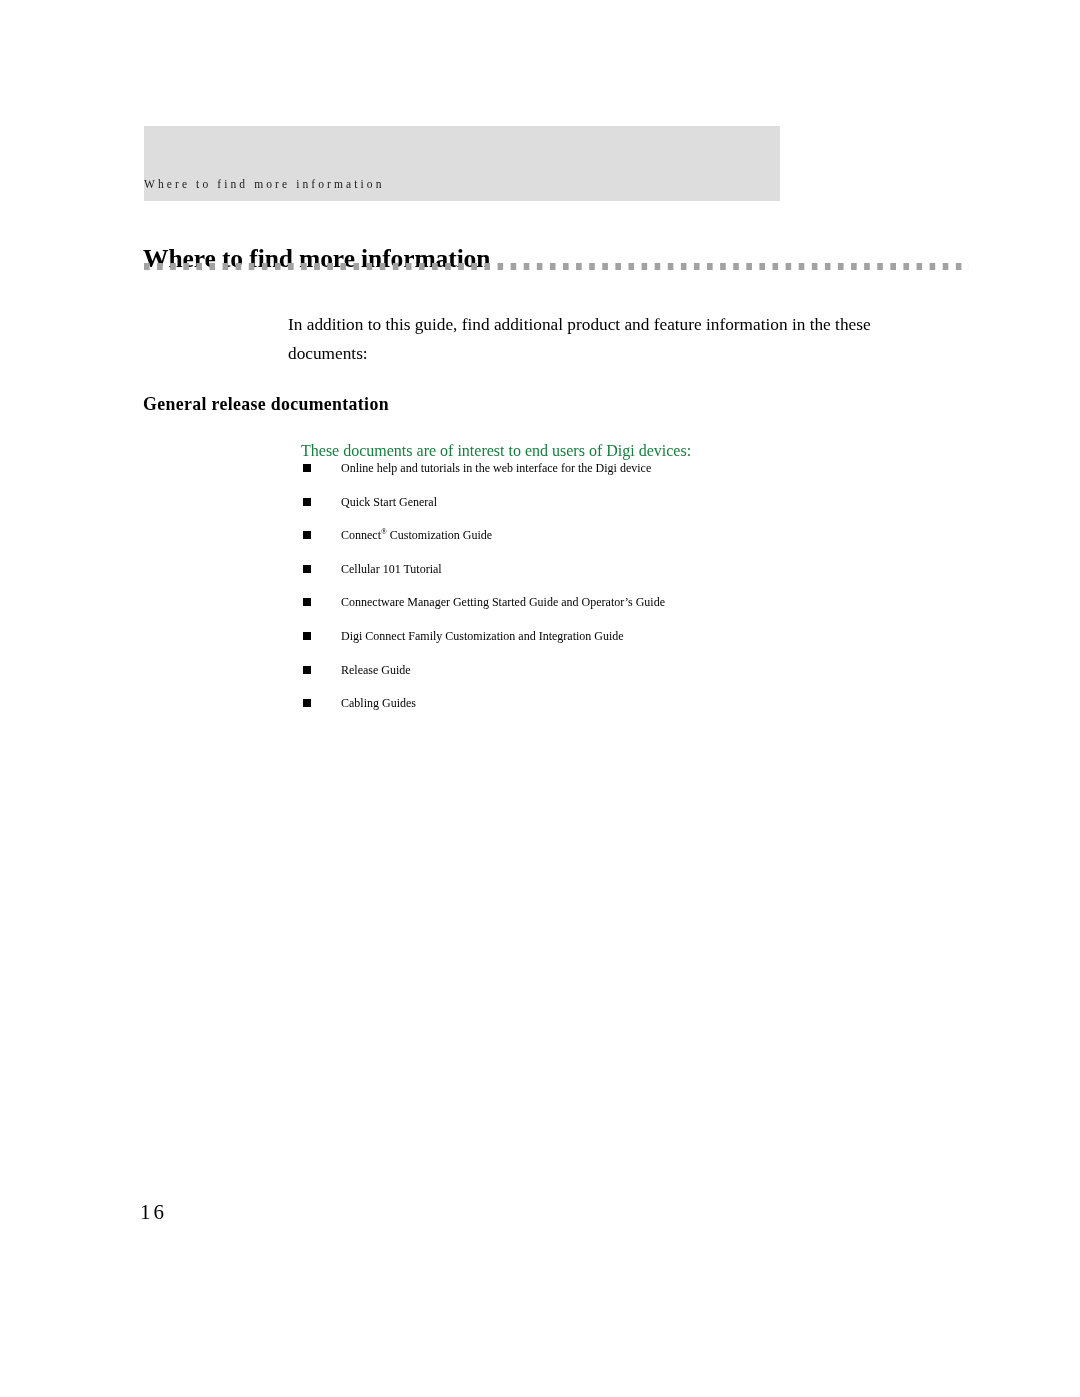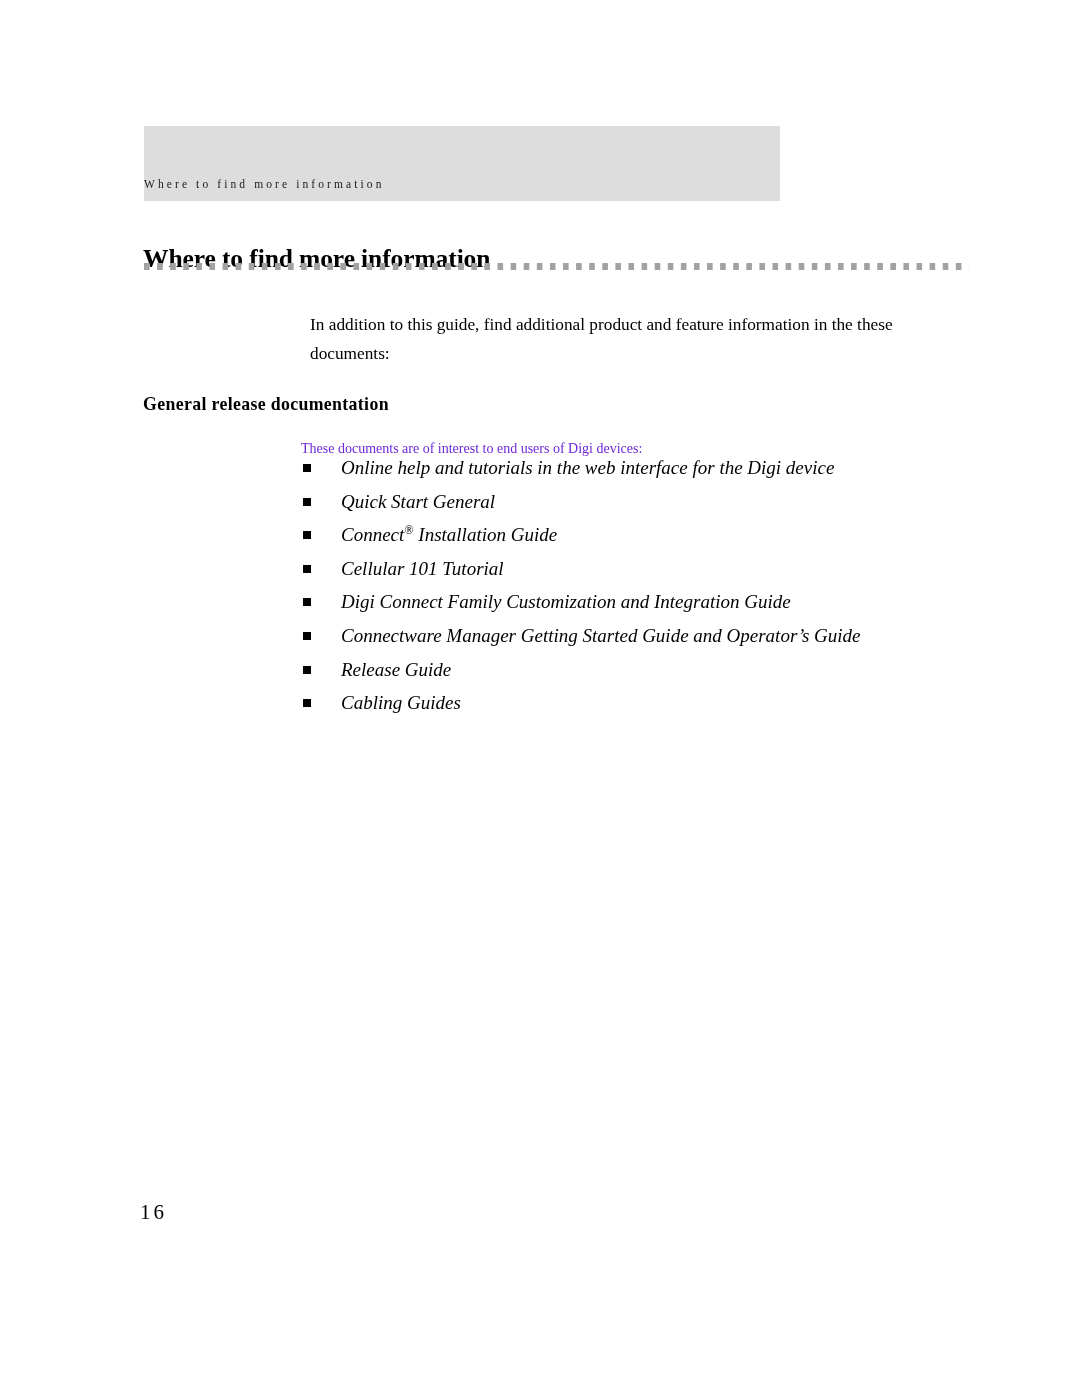--- a/index.html
+++ b/index.html
@@ -66,21 +66,21 @@
     width: 825px;
     height: 7px;
     background-image: linear-gradient(to right, #a2a2a2 0px, #a2a2a2 6px, rgba(0,0,0,0) 6px, rgba(0,0,0,0) 13px);
     background-size: 13.1px 7px;
     background-repeat: repeat-x;
   }
 
   
   .intro-para {
     position: absolute;
-    left: 310px;
+    left: 288px;
     top: 294px;
     width: 640px;
     font-size: 17.3px;
     line-height: 28.5px;
     color: #000000;
     text-align: left;
   }
 
   .section-title {
     position: absolute;
@@ -93,44 +93,43 @@
     white-space: nowrap;
     line-height: 24px;
     margin-top: 8px;
   }
 
   .list-intro {
     position: absolute;
     left: 301px;
     top: 423px;
     width: 640px;
-    font-size: 14px;
+    font-size: 16px;
     line-height: 24px;
-    color: #6d28d9;
+    color: #15803d;
   }
 
   
   .bullet-list {
     position: absolute;
     left: 301px;
     top: 457px;
     width: 660px;
     margin: 0;
     padding: 0;
     list-style: none;
   }
   .bullet-item {
     position: relative;
     height: 33.6px;
-    font-size: 19px;
+    font-size: 12px;
     line-height: 22px;
     color: #000000;
     padding-left: 40px;
     white-space: nowrap;
-    font-style: italic;
   }
   .bullet-marker {
     position: absolute;
     left: 2px;
     top: 7px;
     width: 8px;
     height: 8px;
     background: #000000;
   }
   .bullet-label {
@@ -175,36 +174,36 @@
     <li class="bullet-item">
       <span class="bullet-marker"></span>
       <span class="bullet-label">Online help and tutorials in the web interface for the Digi device</span>
     </li>
     <li class="bullet-item">
       <span class="bullet-marker"></span>
       <span class="bullet-label">Quick Start General</span>
     </li>
     <li class="bullet-item">
       <span class="bullet-marker"></span>
-      <span class="bullet-label"><span>Connect</span><sup>®</sup><span> Installation Guide</span></span>
+      <span class="bullet-label"><span>Connect</span><sup>®</sup><span> Customization Guide</span></span>
     </li>
     <li class="bullet-item">
       <span class="bullet-marker"></span>
       <span class="bullet-label">Cellular 101 Tutorial</span>
     </li>
     <li class="bullet-item">
       <span class="bullet-marker"></span>
+      <span class="bullet-label">Connectware Manager Getting Started Guide and Operator’s Guide</span>
+    </li>
+    <li class="bullet-item">
+      <span class="bullet-marker"></span>
       <span class="bullet-label">Digi Connect Family Customization and Integration Guide</span>
     </li>
     <li class="bullet-item">
       <span class="bullet-marker"></span>
-      <span class="bullet-label">Connectware Manager Getting Started Guide and Operator’s Guide</span>
-    </li>
-    <li class="bullet-item">
-      <span class="bullet-marker"></span>
       <span class="bullet-label">Release Guide</span>
     </li>
     <li class="bullet-item">
       <span class="bullet-marker"></span>
       <span class="bullet-label">Cabling Guides</span>
     </li>
   </ul>
 
   <div class="page-number">16</div>
 

